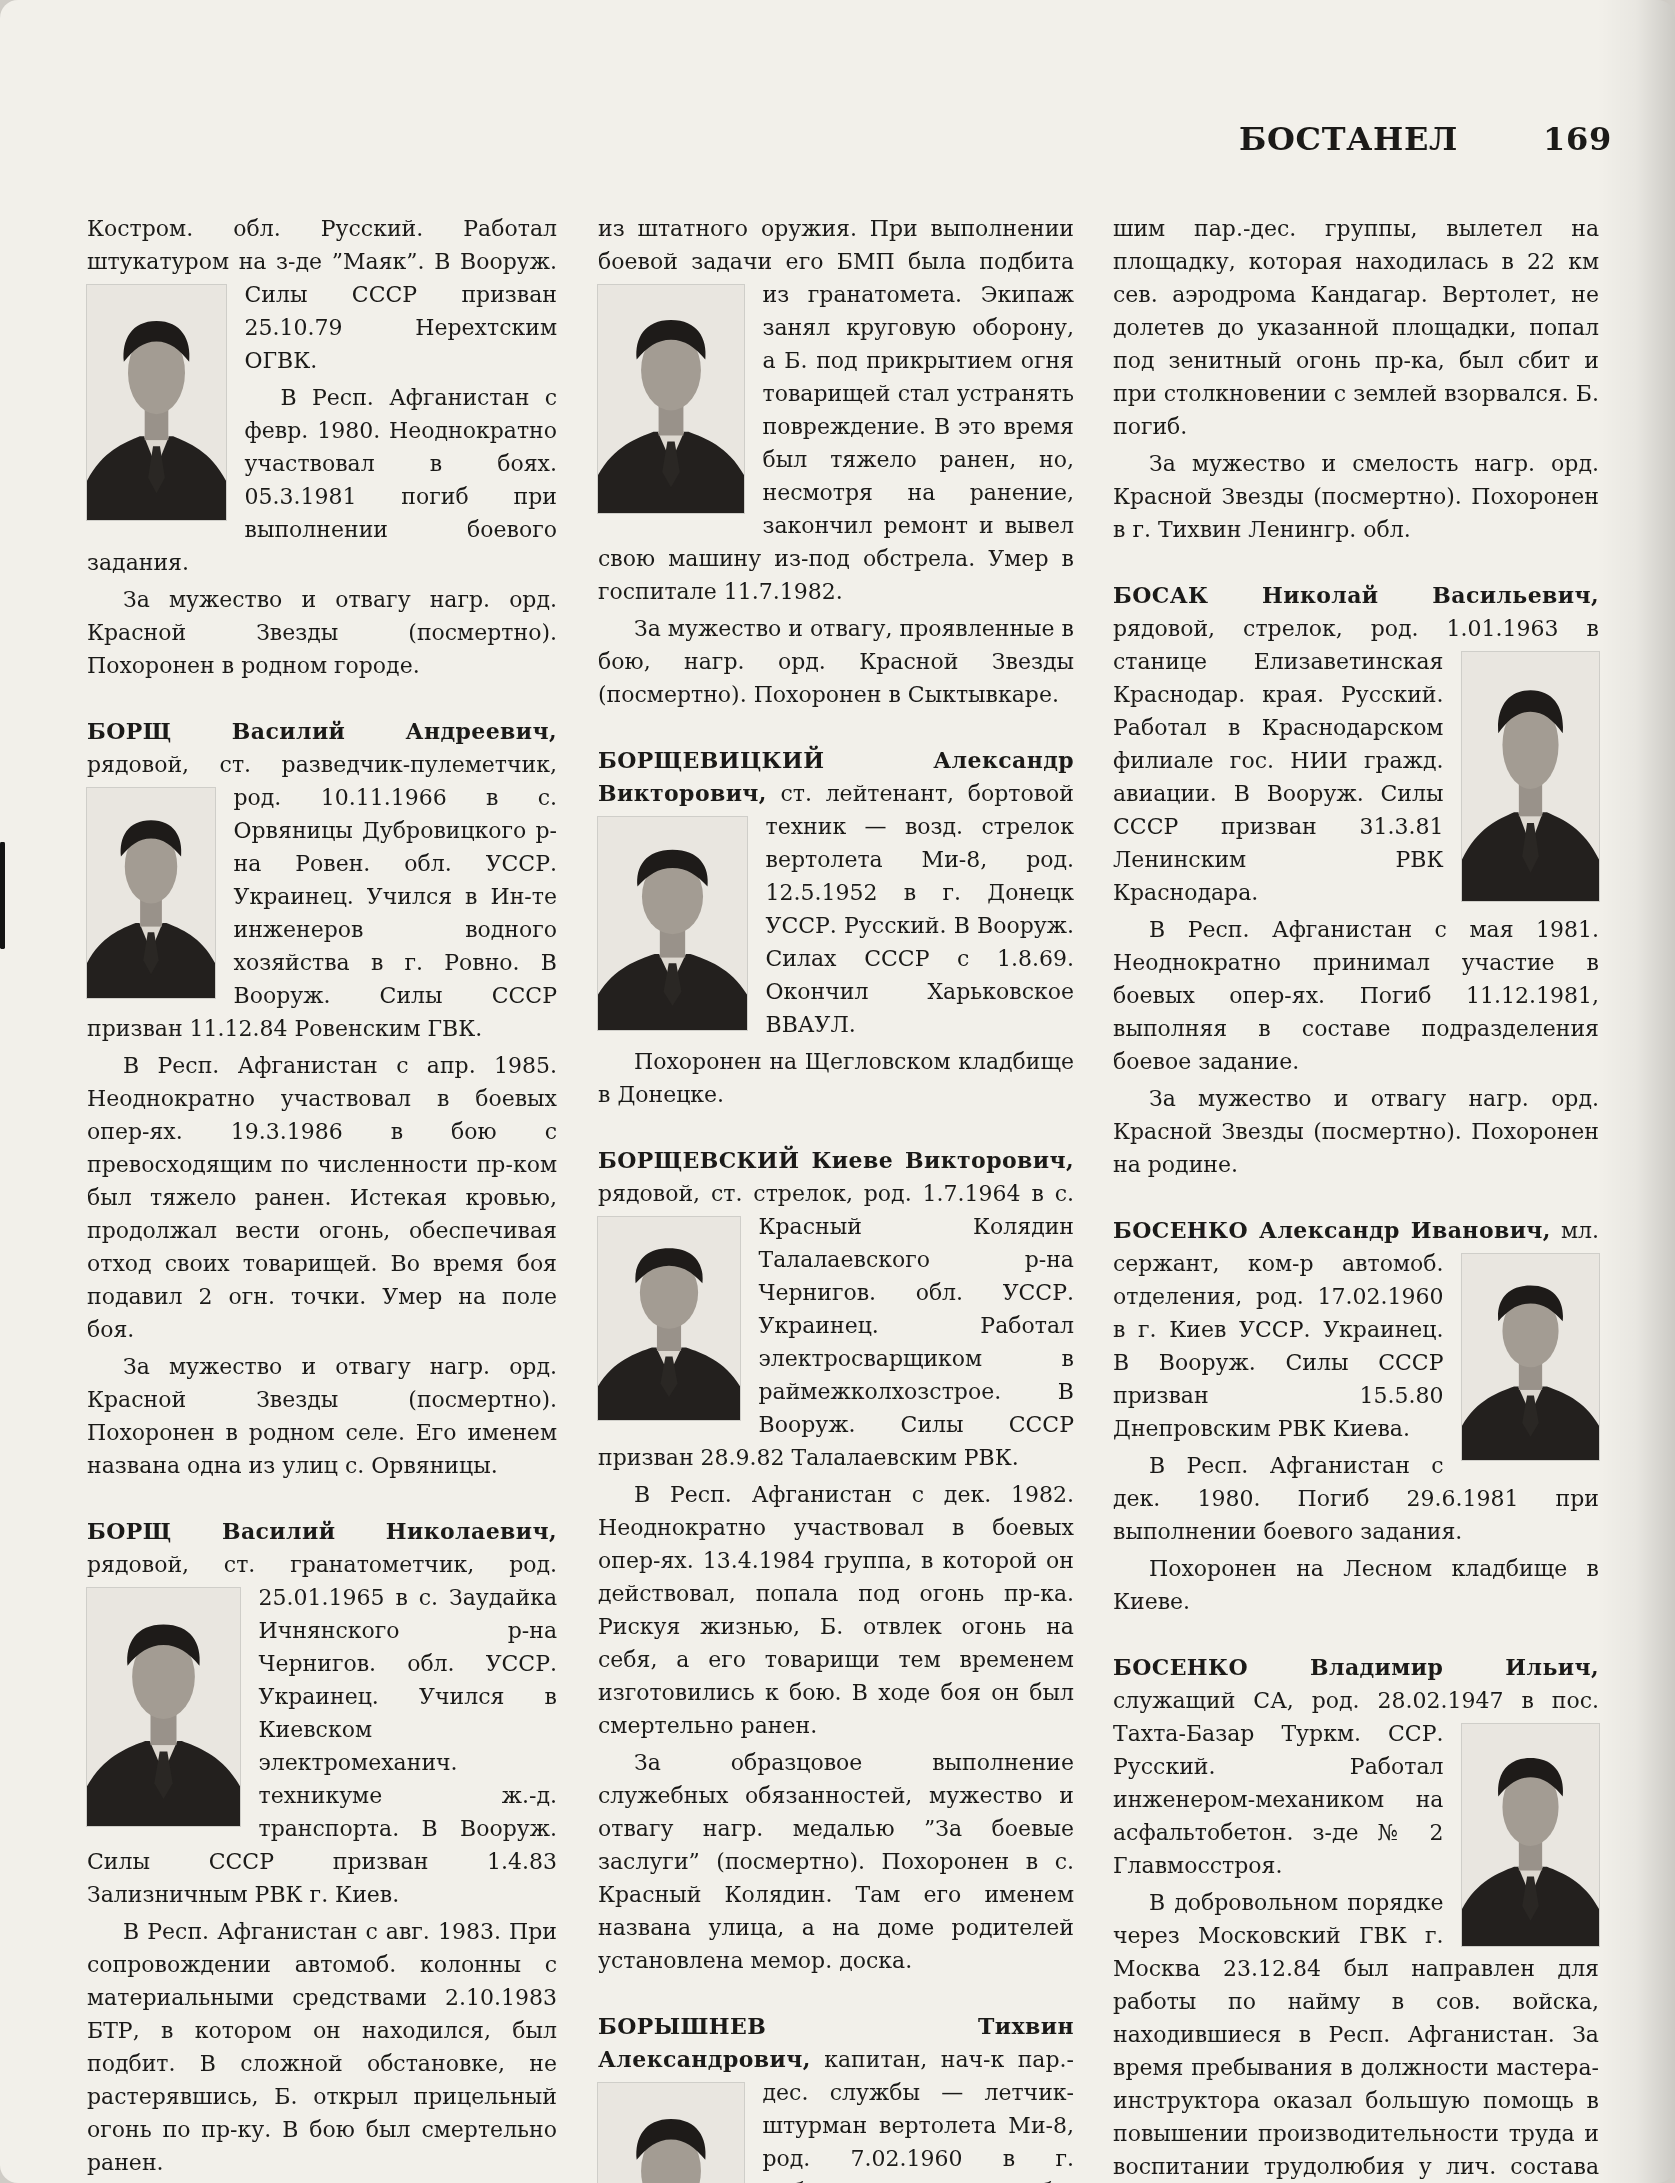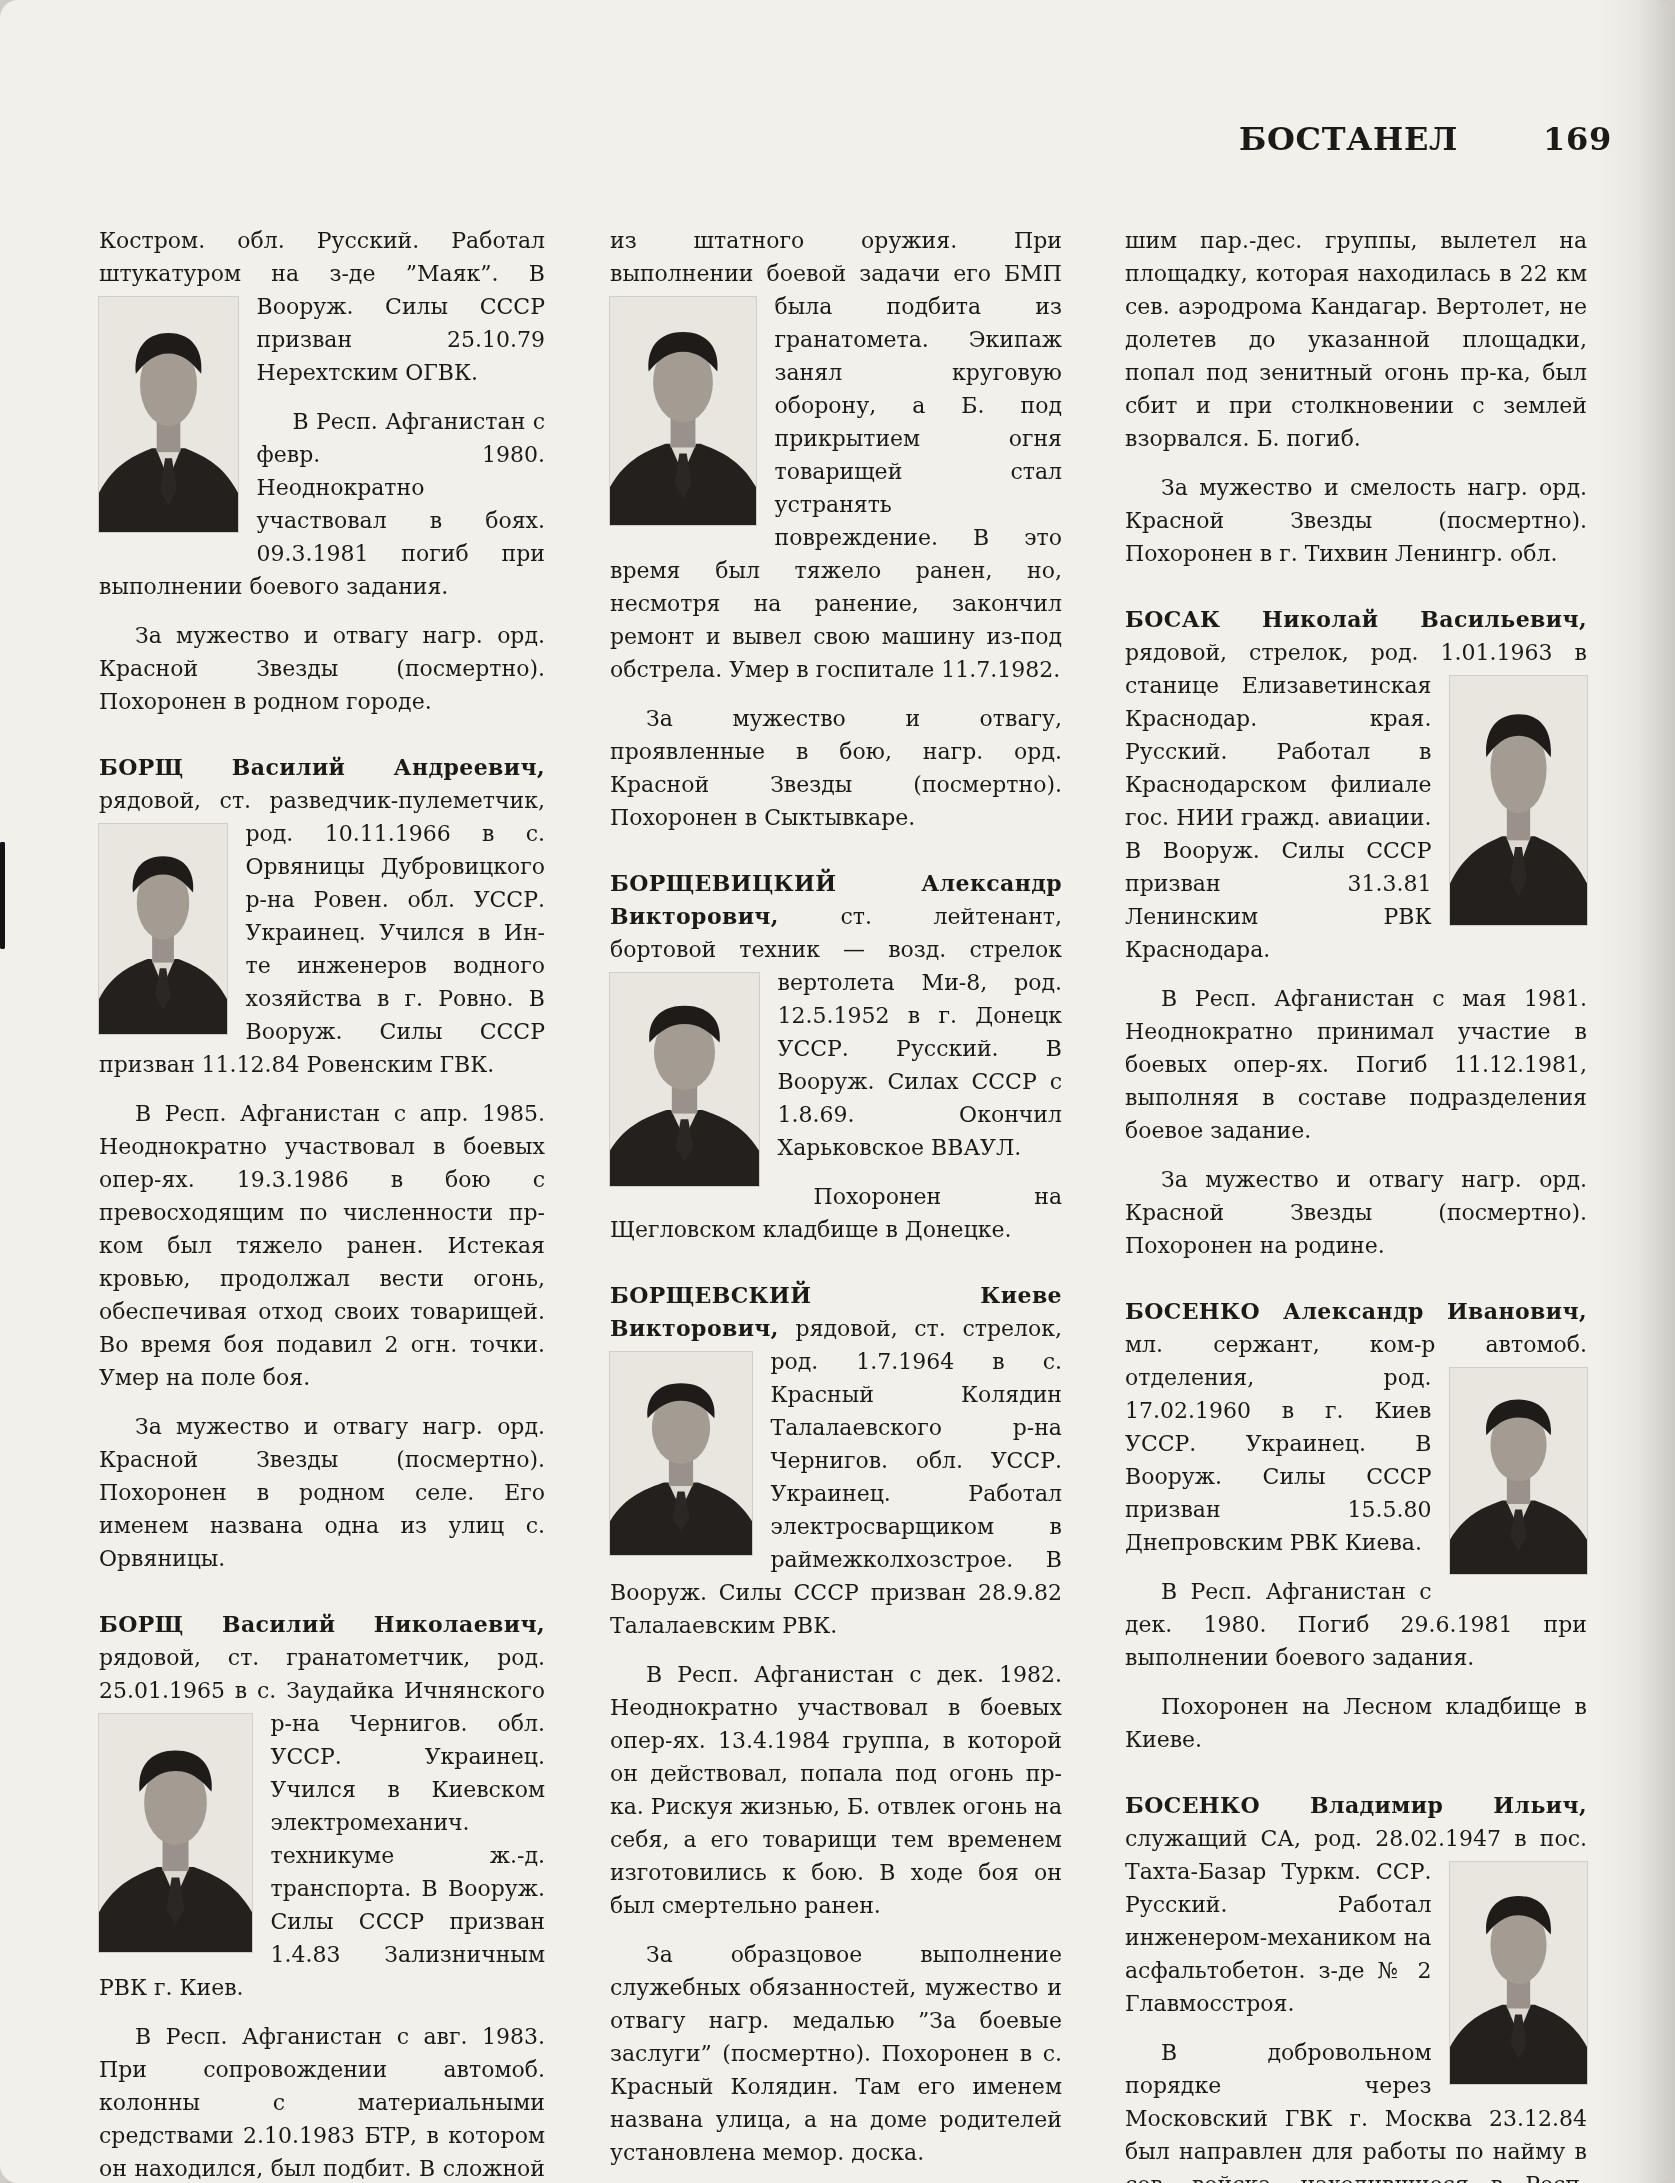--- a/index.html
+++ b/index.html
@@ -20,21 +20,21 @@
   .col{
     position:absolute;top:208px;
     font-size:22px;line-height:33px;
     text-align:justify;
   }
   .col1{left:83px;width:478px;}
   .col2{left:594px;width:484px;}
   .col3{left:1109px;width:494px;}
   .entry{clear:both;}
   .entry + .entry{margin-top:33px;}
-  p.para{margin:16px;padding:0;}
+  p.para{margin:4px;padding:0;}
   p.para.indent{text-indent:36px;}
   b.entry-name{font-weight:bold;letter-spacing:0.4px;}
   .photo{
     display:block;
     background:#e8e5df;
     outline:0.7px solid rgba(0,0,0,.14);
     box-shadow:0 0 0 0.7px rgba(255,255,255,.4) inset;
   }
   .photo.left{float:left;margin:7.1px 18.5px 5.7px 0;}
   .photo.right{float:right;margin:7.1px 0 5.7px 18.5px;}
@@ -63,21 +63,21 @@
             <svg xmlns="http://www.w3.org/2000/svg" viewBox="0 0 200 300" preserveAspectRatio="none">
               <rect width="200" height="300" fill="#e9e6e0"></rect>
               <path d="M0 300 L0 250 C22 212 54 201 76 193 L124 193 C146 201 178 212 200 250 L200 300 Z" fill="#23201e"></path>
               <path d="M82 193 L100 233 L118 193 Z" fill="#ddd8d0"></path>
               <path d="M95 206 L105 206 L112 246 L100 266 L88 246 Z" fill="#2a2724"></path>
               <rect x="83" y="156" width="34" height="42" fill="#99928a"></rect>
               <ellipse cx="100" cy="112" rx="41" ry="53" fill="#a39c93"></ellipse>
               <path d="M100 46 C136 46 150 70 147 98 C133 82 119 72 100 72 C81 72 67 82 53 98 C50 70 64 46 100 46 Z" fill="#1e1b19"></path>
             </svg>
           </span>призван 25.10.79 Нерехтским ОГВК.</p>
-        <p class="para indent">В Респ. Афганистан с февр. 1980. Неоднократно участвовал в боях. 09.3.1981 погиб при выполнении боевого задания.</p>
+        <p class="para indent">В Респ. Афганистан с февр. 1980. Неоднократно участвовал в боях. 05.3.1981 погиб при выполнении боевого задания.</p>
         <p class="para indent">За мужество и отвагу нагр. орд. Красной Звезды (посмертно). Похоронен в родном городе.</p>
       </div>
       <div class="entry">
         <p class="para"><b class="entry-name">БОРЩ Василий Андреевич,</b> рядовой, ст. разведчик-пулеметчик, род. 10.11.1966 в <span class="photo left" style="width: 128px; height: 210px;">
             <svg xmlns="http://www.w3.org/2000/svg" viewBox="0 0 200 300" preserveAspectRatio="none">
               <rect width="200" height="300" fill="#e9e6e0"></rect>
               <path d="M0 300 L0 250 C22 212 54 201 76 193 L124 193 C146 201 178 212 200 250 L200 300 Z" fill="#23201e"></path>
               <path d="M82 193 L100 233 L118 193 Z" fill="#ddd8d0"></path>
               <path d="M95 206 L105 206 L112 246 L100 266 L88 246 Z" fill="#2a2724"></path>
               <rect x="83" y="156" width="34" height="42" fill="#99928a"></rect>

